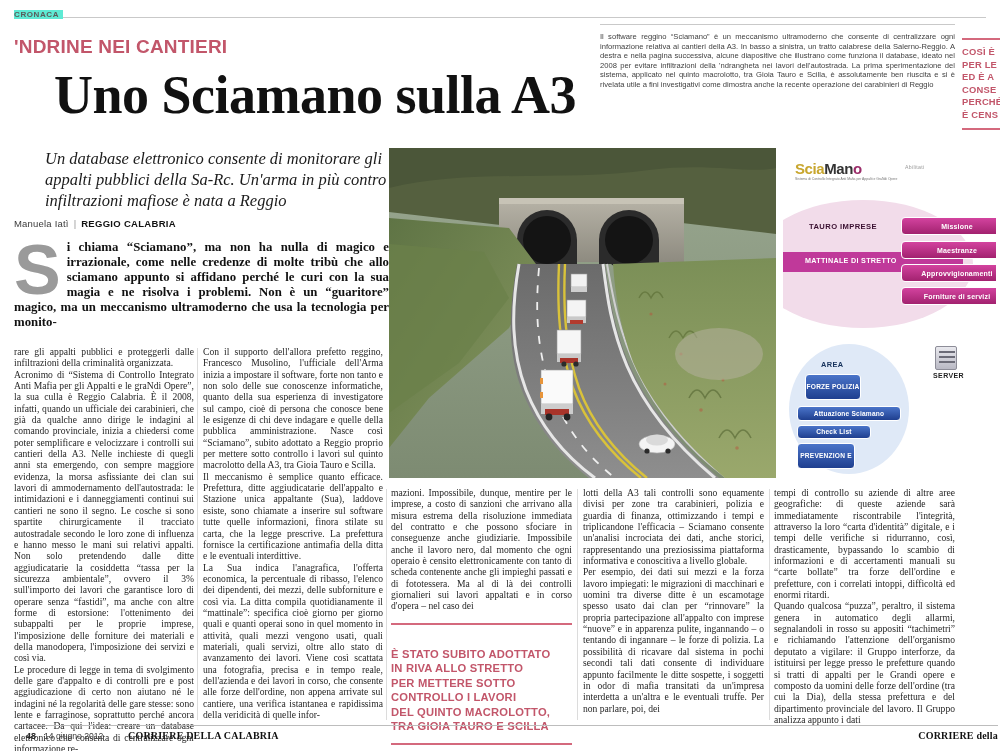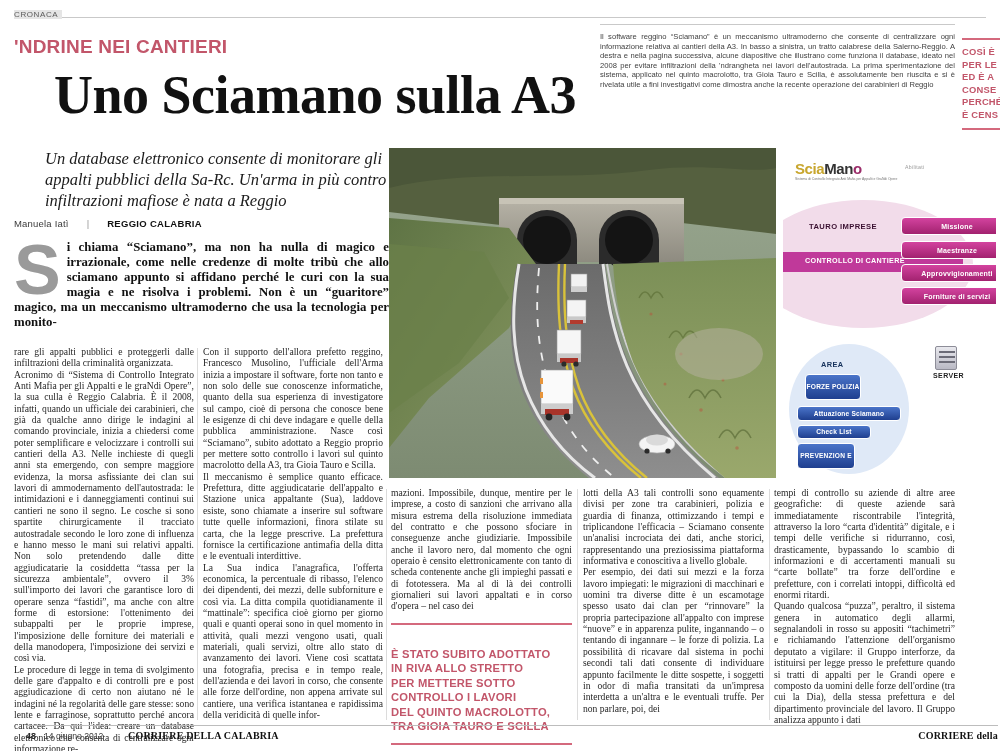--- a/index.html
+++ b/index.html
@@ -17,22 +17,22 @@
   
   .kicker-bar {
     position:absolute; left:14px; top:10px; width:972px; height:14px;
   }
   .kicker-bar .rule {
     position:absolute; left:0; top:7px; width:972px; height:1px; background:#c9c9c9;
   }
   .kicker-bar .label {
     position:absolute; left:0; top:0;
     font-family:"Liberation Sans", sans-serif;
-    font-weight:normal; font-size:8px; letter-spacing:.6px;
-    color:#5b5b5b; background:#e5e5e5; padding:0 4px 0 0;
+    font-weight:bold; font-size:8px; letter-spacing:.6px;
+    color:#5b5b5b; background:#5eead4; padding:0 4px 0 0;
     text-transform:uppercase;
   }
 
   
   .occhiello {
     position:absolute; left:14px; top:36px;
     font-family:"Liberation Sans", sans-serif;
     font-size:19px; font-weight:600; letter-spacing:.2px;
     color:#c2566a;
   }
@@ -47,21 +47,21 @@
   .sommario {
     position:absolute; left:14px; top:148px; width:370px;
     font-family:"Liberation Serif", serif;
     font-style:italic; font-size:16.5px; line-height:21px;
     color:#1b1b1b;
     margin-left:31px;
   }
   .byline {
     position:absolute; left:14px; top:218px;
     font-family:"Liberation Sans", sans-serif;
-    font-size:9.5px; color:#3a3a3a; display:flex; align-items:center; gap:18px;
+    font-size:9.5px; color:#3a3a3a; display:flex; align-items:center; gap:5px;
   }
   .byline .author { letter-spacing:.2px; }
   .byline .sep { color:#999; }
   .byline .place {
     font-weight:bold; letter-spacing:.3px; color:#111;
   }
 
   
   .intro {
     position:absolute; left:14px; top:240px; width:375px;
@@ -446,21 +446,21 @@
   <div class="diagram">
     <div class="dg-logo">
       <span class="s1">Scia</span><span class="s2">Man</span><span class="s3">o</span>
     </div>
     <div class="dg-logo-sub">Sistema di Controllo Integrato Anti Mafia per Appalti e GraNdi Opere</div>
     <div class="dg-logo-right">Abilitati</div>
 
     <div class="dg-blob"></div>
     <div class="dg-area-label">TAURO IMPRESE</div>
     <div class="dg-band"></div>
-    <div class="dg-band-label">CONTROLLO DI CANTIERE</div>
+    <div class="dg-band-label">MATTINALE DI STRETTO</div>
 
     <div class="dg-btn" id="dg-btn-1">Missione</div>
     <div class="dg-btn" id="dg-btn-2">Maestranze</div>
     <div class="dg-btn" id="dg-btn-3">Approvvigionamenti</div>
     <div class="dg-btn" id="dg-btn-4">Forniture di servizi</div>
 
     <div class="dg-lower">
       <div class="dg-oval"></div>
       <div class="dg-area2">AREA</div>
       <div class="dg-bluebtn" id="dg-bb-1">FORZE POLIZIA</div>

